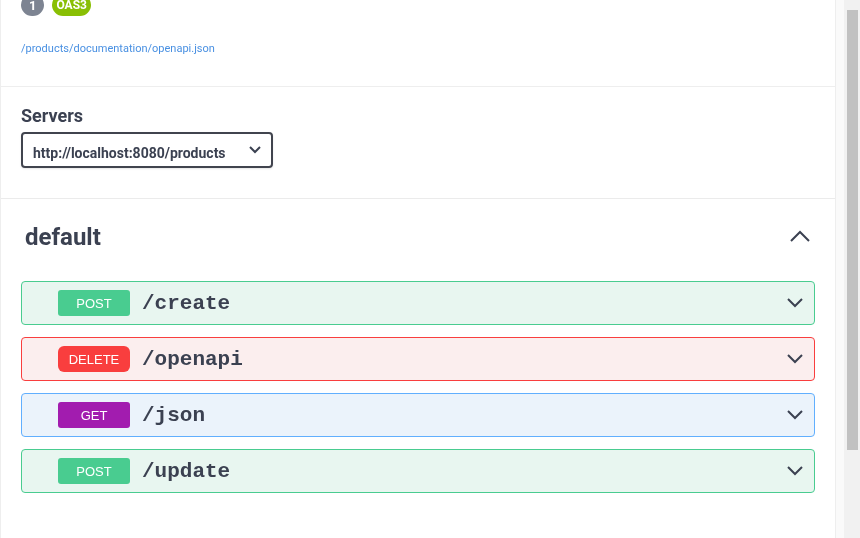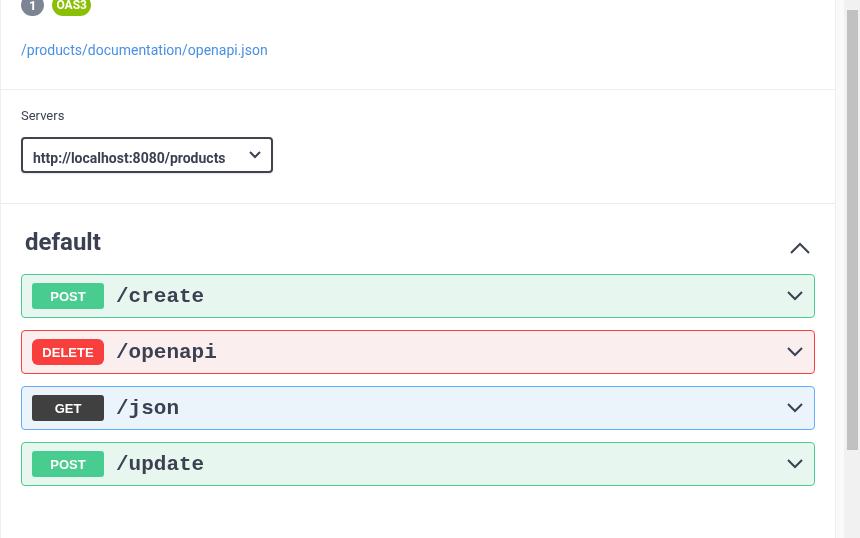--- a/index.html
+++ b/index.html
@@ -74,35 +74,35 @@
   border-radius: 14px;
   background: #89bf04;
   color: #fff;
   font-size: 12px;
   font-weight: 700;
   position: relative;
   top: -6px;
 }
 .doc-link {
   color: #4990e2;
-  font-size: 14px;
+  font-size: 11px;
   margin-top: 20px;
   display: inline-block;
   cursor: pointer;
 }
 .servers-section {
   border-top: 1px solid #eee;
   padding: 18px 20px 30px 20px;
   background: #fff;
 }
 .servers-label {
-  font-size: 13px;
-  font-weight: 400;
-  color: #3b4151;
-  margin-bottom: 14px;
+  font-size: 18px;
+  font-weight: 700;
+  color: #3b4151;
+  margin-bottom: 6px;
   display: block;
 }
 .server-select {
   border: 2px solid #41444e;
   border-radius: 4px;
   padding: 12px 30px 6px 10px;
   font-size: 14px;
   font-weight: 700;
   color: #3b4151;
   background: #fff;
@@ -120,23 +120,23 @@
   top: 50%;
   transform: translateY(-50%);
 }
 .ops-section {
   padding: 20px 20px;
   border-top: 1px solid rgba(0,0,0,0.08);
   background: #fff;
 }
 .tag-header {
   display: flex;
-  align-items: flex-end;
+  align-items: center;
   justify-content: space-between;
-  padding: 4px 4px 18px 4px;
+  padding: 4px 4px 30px 4px;
   cursor: pointer;
 }
 .tag-name {
   font-size: 24px;
   font-weight: 700;
   color: #3b4151;
 }
 .op-block {
   border-radius: 4px;
   margin-bottom: 12px;
@@ -158,27 +158,28 @@
   border: 1px solid #61affe;
 }
 .method-tag {
   display: inline-flex;
   align-items: center;
   justify-content: center;
   min-width: 72px;
   height: 26px;
   border-radius: 3px;
   color: #fff;
-  font-weight: 700;
+  font-weight: 400;
   font-size: 13px;
   font-family: -apple-system, sans-serif;
+  margin-left: 26px;
 }
 .method-post { background: #49cc90; }
 .method-delete { background: #f93e3e; border-radius: 6px; }
-.method-get { background: #404040; }
+.method-get { background: #a21caf; }
 .op-path {
   font-family: "Courier New", monospace;
   font-size: 21px;
   font-weight: 600;
   color: #3b4151;
   margin-left: 12px;
   flex: 1;
 }
 .op-chev {
   color: #3b4151;

